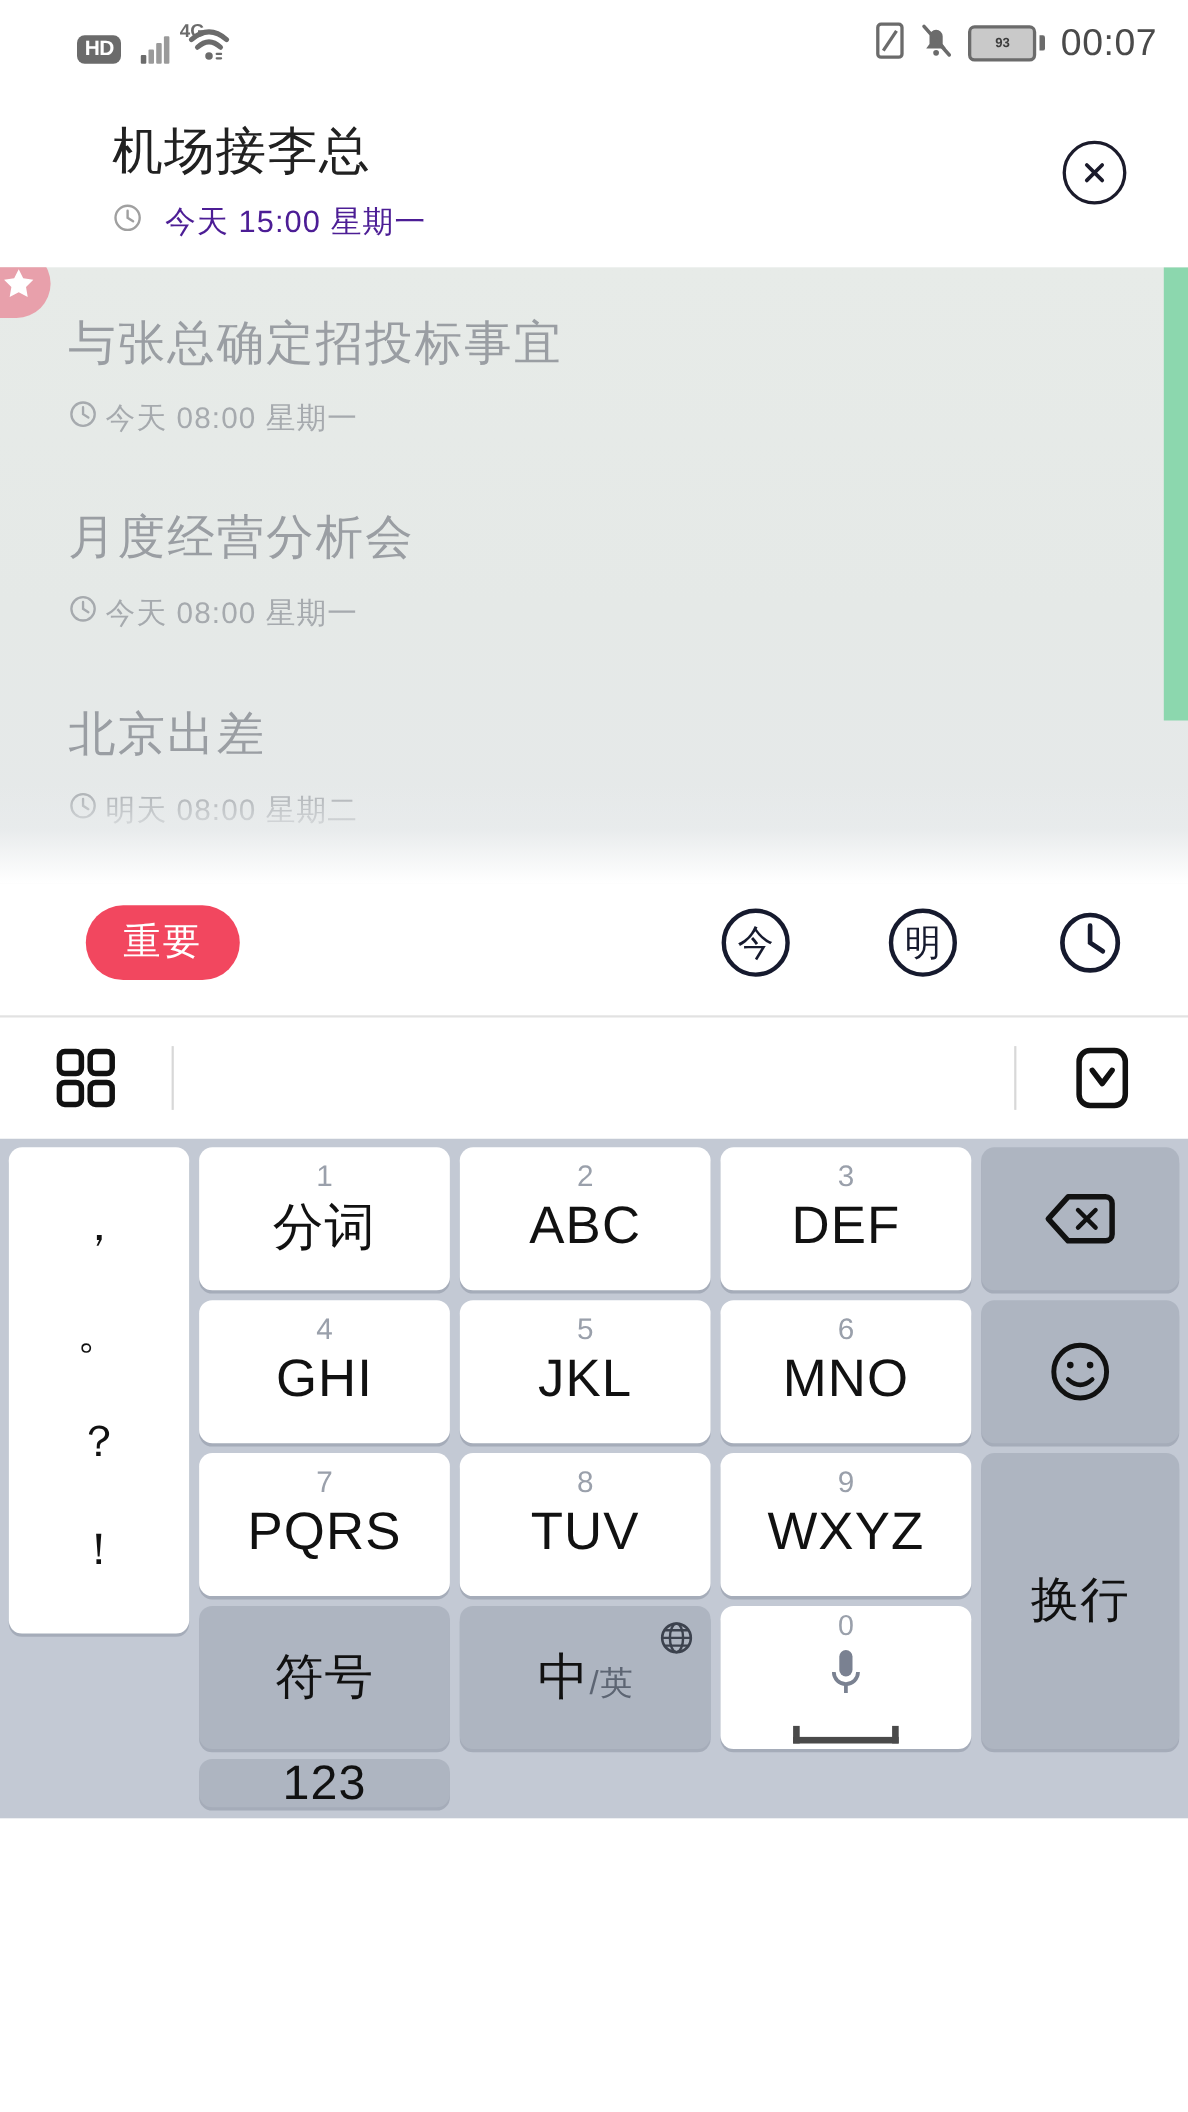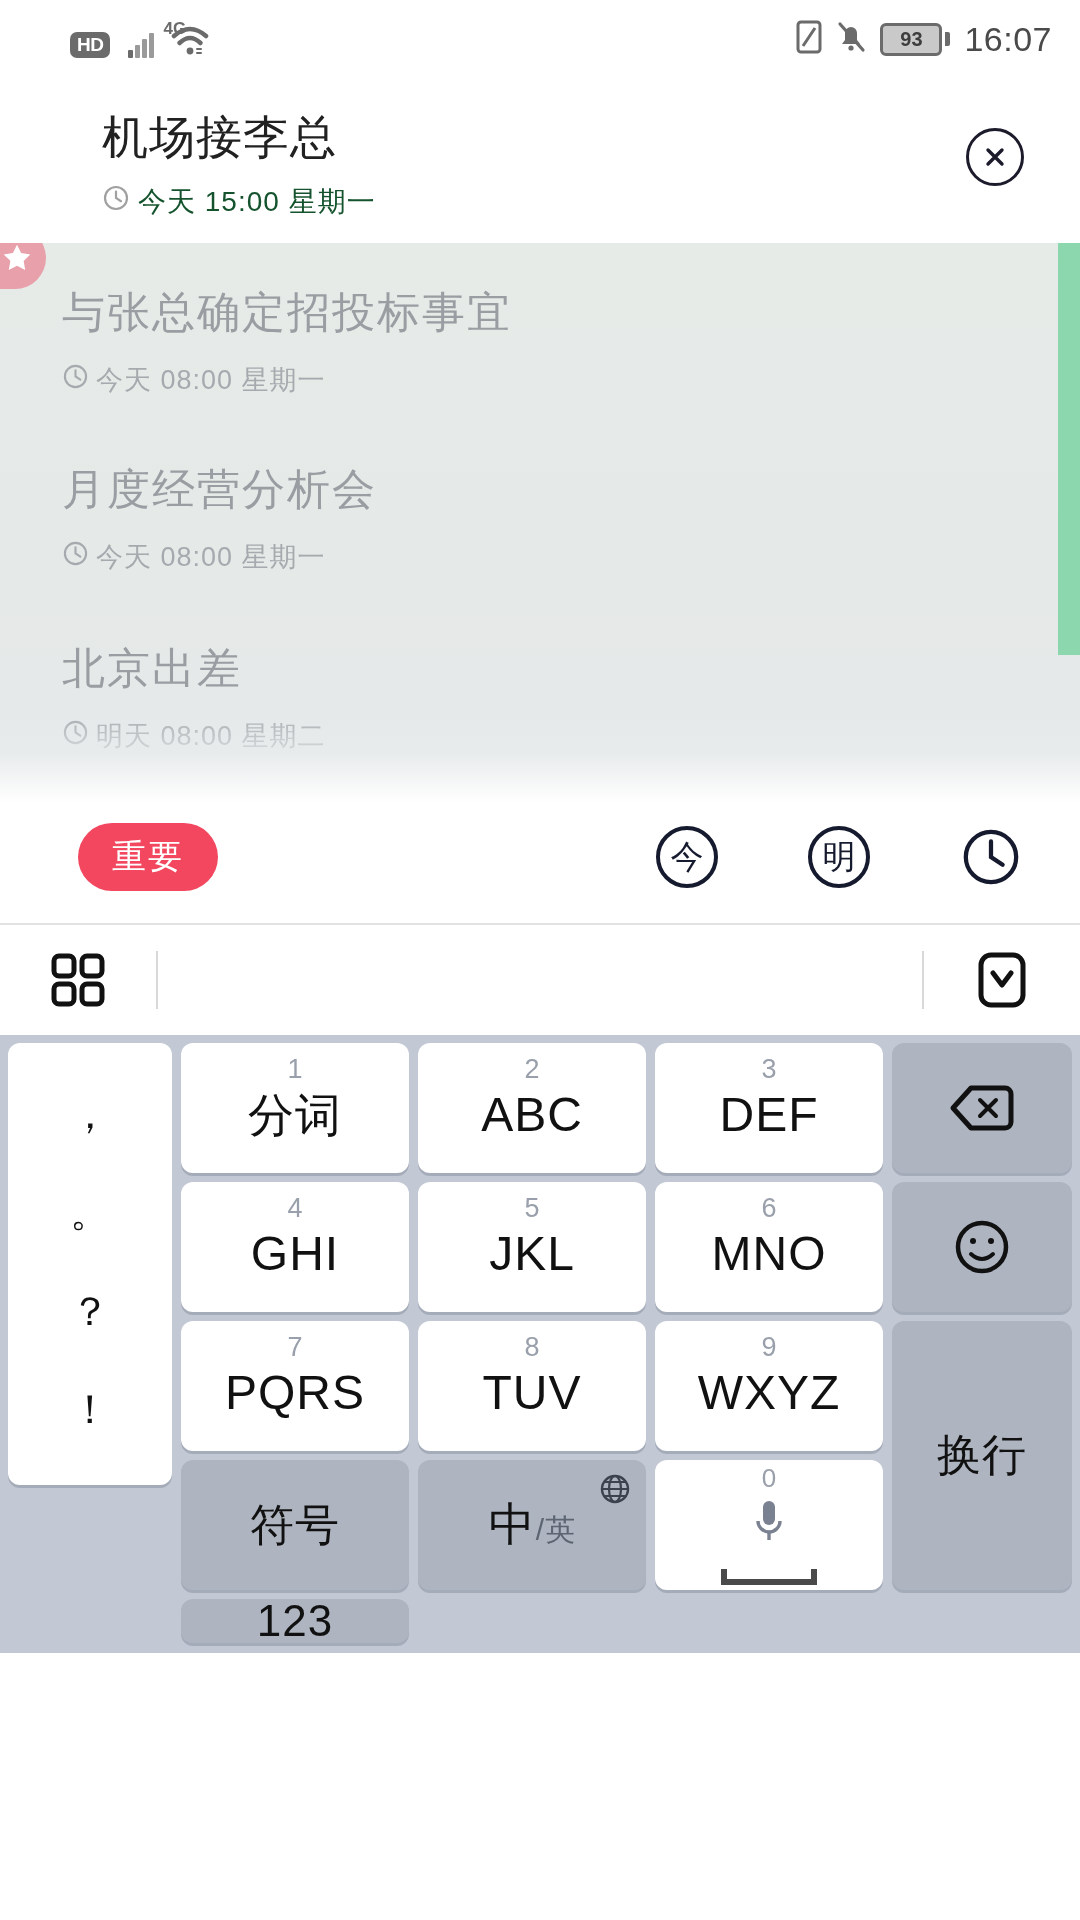--- a/index.html
+++ b/index.html
@@ -32,37 +32,37 @@
   .bars i.b3{height:19px;} .bars i.b4{height:25px;}
   .wifi{ position:relative; width:40px; height:34px; }
   .wifi svg{ display:block; }
   .nfc, .bell { display:block; }
   .battery{
     display:flex; align-items:center; gap:3px;
   }
   .bat-body{
     border:3px solid #6b6b6b; border-radius:6px; width:62px; height:33px;
     display:flex; align-items:center; justify-content:center;
-    font-size:20px; font-weight:bold; color:#3d3d3d; background:#c9c9c9;
+    font-size:12px; font-weight:bold; color:#3d3d3d; background:#c9c9c9;
   }
   .bat-tip{ width:5px; height:14px; background:#6b6b6b; border-radius:0 2px 2px 0;}
   .clock-text{ font-size:34px; color:#4a4a4a; letter-spacing:0.5px; }
 
   
   .header{
     padding:34px 40px 22px 78px;
     position:relative; background:#fff;margin-left:24px;
   }
   .header-title{
     font-size:46px; color:#212121; font-weight:500; line-height:1.1;
     letter-spacing:1px;
   }
   .header-sub{
-    margin-top:20px; display:flex; align-items:center; gap:8px;
-    font-size:28px; color:#14532d; letter-spacing:1px;
+    margin-top:20px; display:flex; align-items:center; gap:20px;
+    font-size:28px; color:#4c1d95; letter-spacing:1px;
   }
   .mini-clock{ flex:0 0 auto; }
   .close-btn{
     position:absolute; right:56px; top:50px;
     width:58px; height:58px; border-radius:50%;
     border:3px solid #1b1b2b;
     display:flex; align-items:center; justify-content:center;
   }
   .close-btn svg{ display:block; }
 
@@ -236,21 +236,21 @@
       <svg width="30" height="34" viewBox="0 0 30 34">
         <path d="M6 24 h18 l-3-4 v-7 a6 6 0 0 0 -12 0 v7 z" fill="#6b6b6b"></path>
         <circle cx="15" cy="28" r="2.6" fill="#6b6b6b"></circle>
         <path d="M4 4 L27 30" stroke="#6b6b6b" stroke-width="3.2" stroke-linecap="round"></path>
       </svg>
     </span>
     <span class="battery">
       <span class="bat-body">93</span>
       <span class="bat-tip"></span>
     </span>
-    <span class="clock-text">16:07</span>
+    <span class="clock-text">00:07</span>
   </div>
 </div>
 
 <div class="header">
   <div class="header-title">机场接李总</div>
   <div class="header-sub">
     <span class="mini-clock">
       <svg width="28" height="28" viewBox="0 0 28 28">
         <circle cx="14" cy="14" r="11" stroke="#a0a0a0" stroke-width="2.2" fill="none"></circle>
         <path d="M14 7.5 V14 l5 3.2" stroke="#a0a0a0" stroke-width="2.2" fill="none" stroke-linecap="round"></path>

